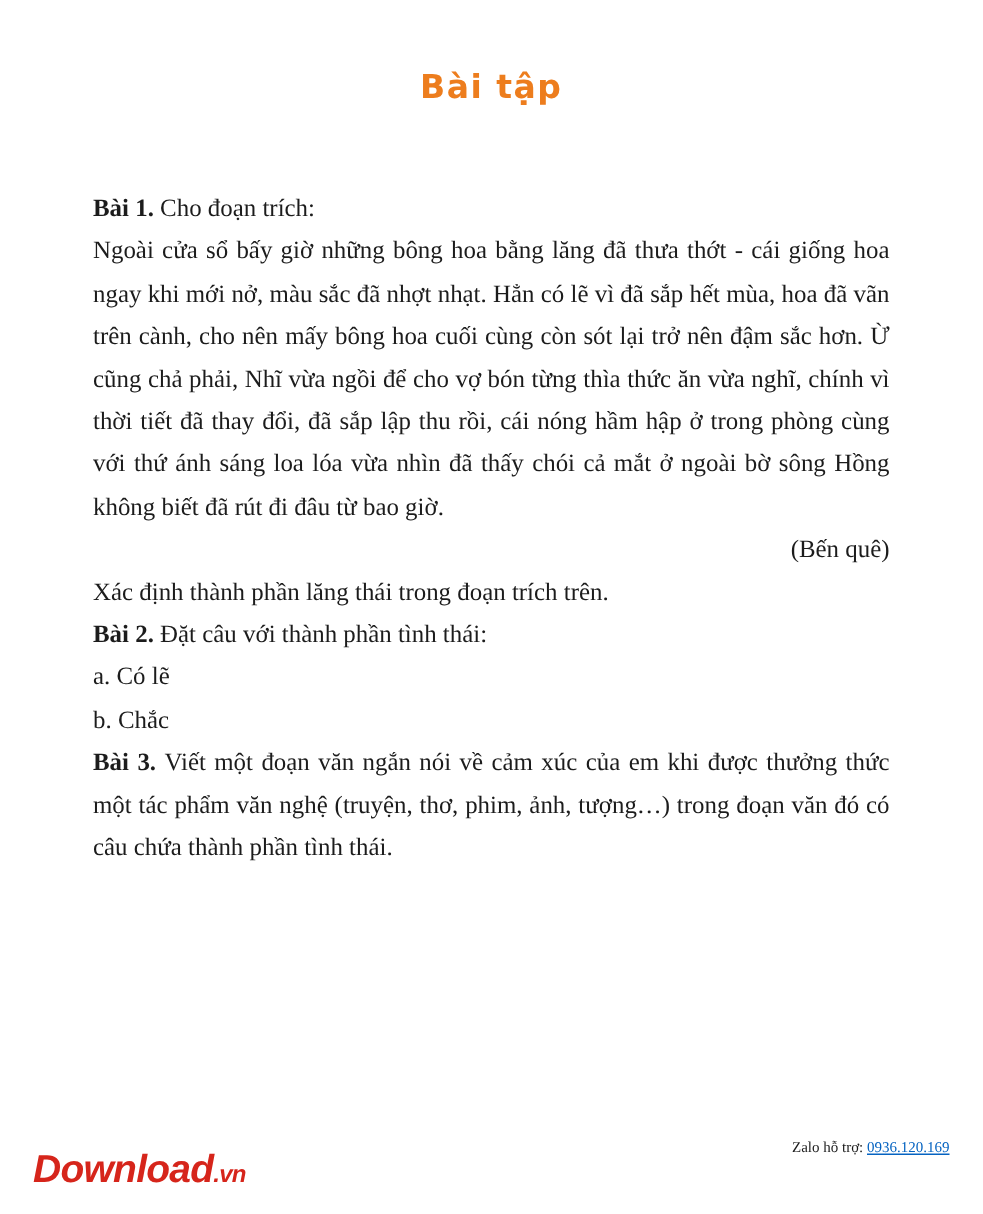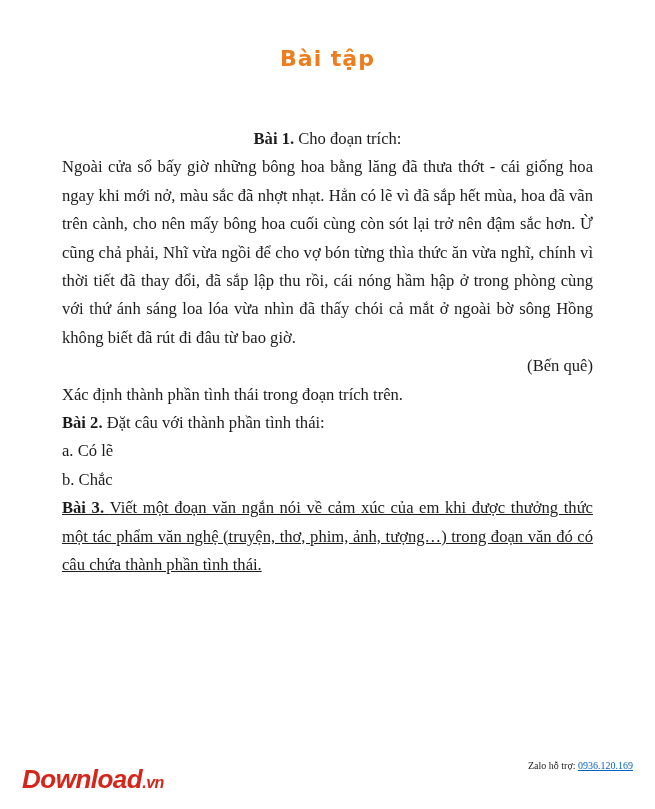--- a/index.html
+++ b/index.html
@@ -41,25 +41,25 @@
     position: absolute;
     left: 62px;
     right: 62px;
     top: 125px;
     font-size: 16.6px;
     line-height: 28.4px;
   }
   .content p { margin: 0; }
   .ex-label { font-weight: 700; }
   .ex-label::after { content: " "; }
-  .para-heading { text-align: center; margin-bottom: 9px; }
+  .para-heading { text-align: left; margin-bottom: 9px; }
   .para-quote { text-align: justify; }
   .para-source { text-align: right; }
   .para-task { text-align: left; }
-  .para-justify { text-align: justify; text-decoration: underline; }
+  .para-justify { text-align: justify; }
   .gap-sm { margin-top: 2px; }
 
   
   .footer-logo {
     position: absolute;
     left: 22px;
     top: 764px;
     font-family: "Liberation Sans", sans-serif;
     font-weight: 700;
     font-style: italic;
@@ -93,21 +93,21 @@
 
 
   <div class="content">
 
     <p class="para-heading"><span class="ex-label">Bài 1.</span><span>Cho đoạn trích:</span></p>
 
     <p class="para-quote">Ngoài cửa sổ bấy giờ những bông hoa bằng lăng đã thưa thớt - cái giống hoa ngay khi mới nở, màu sắc đã nhợt nhạt. Hẳn có lẽ vì đã sắp hết mùa, hoa đã vãn trên cành, cho nên mấy bông hoa cuối cùng còn sót lại trở nên đậm sắc hơn. Ừ cũng chả phải, Nhĩ vừa ngồi để cho vợ bón từng thìa thức ăn vừa nghĩ, chính vì thời tiết đã thay đổi, đã sắp lập thu rồi, cái nóng hầm hập ở trong phòng cùng với thứ ánh sáng loa lóa vừa nhìn đã thấy chói cả mắt ở ngoài bờ sông Hồng không biết đã rút đi đâu từ bao giờ.</p>
 
     <p class="para-source">(Bến quê)</p>
 
-    <p class="para-task">Xác định thành phần tình thái trong đoạn trích trên.</p>
+    <p class="para-task">Xác định thành phần lăng thái trong đoạn trích trên.</p>
 
     <p class="para-task gap-sm"><span class="ex-label">Bài 2.</span><span>Đặt câu với thành phần tình thái:</span></p>
 
     <p class="para-task">a. Có lẽ</p>
 
     <p class="para-task">b. Chắc</p>
 
     <p class="para-justify gap-sm"><span class="ex-label">Bài 3.</span><span>Viết một đoạn văn ngắn nói về cảm xúc của em khi được thưởng thức một tác phẩm văn nghệ (truyện, thơ, phim, ảnh, tượng…) trong đoạn văn đó có câu chứa thành phần tình thái.</span></p>
 
   </div>

